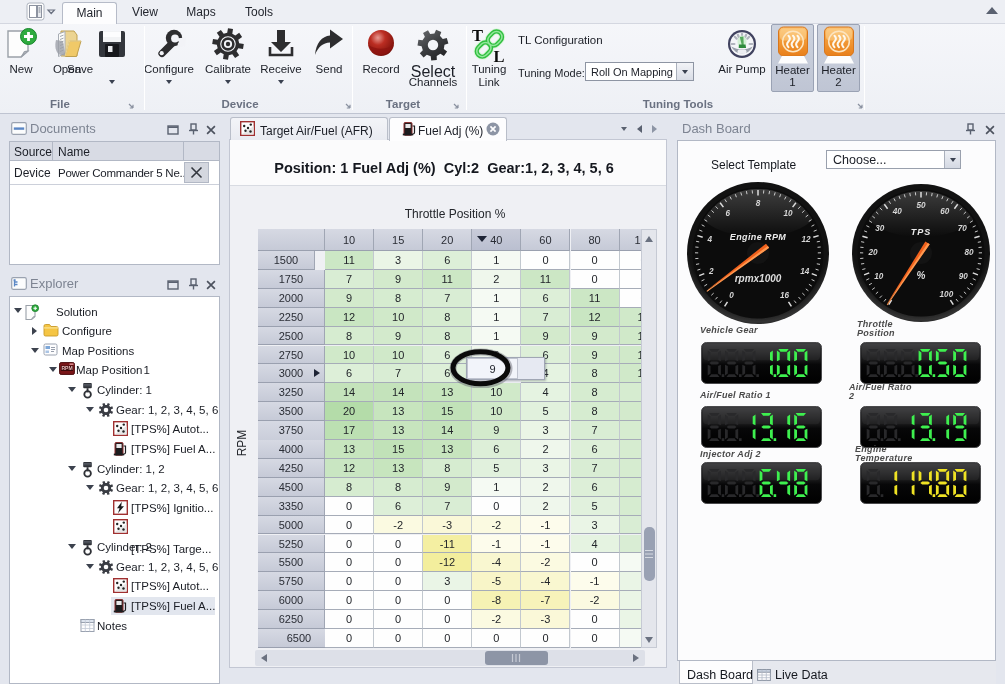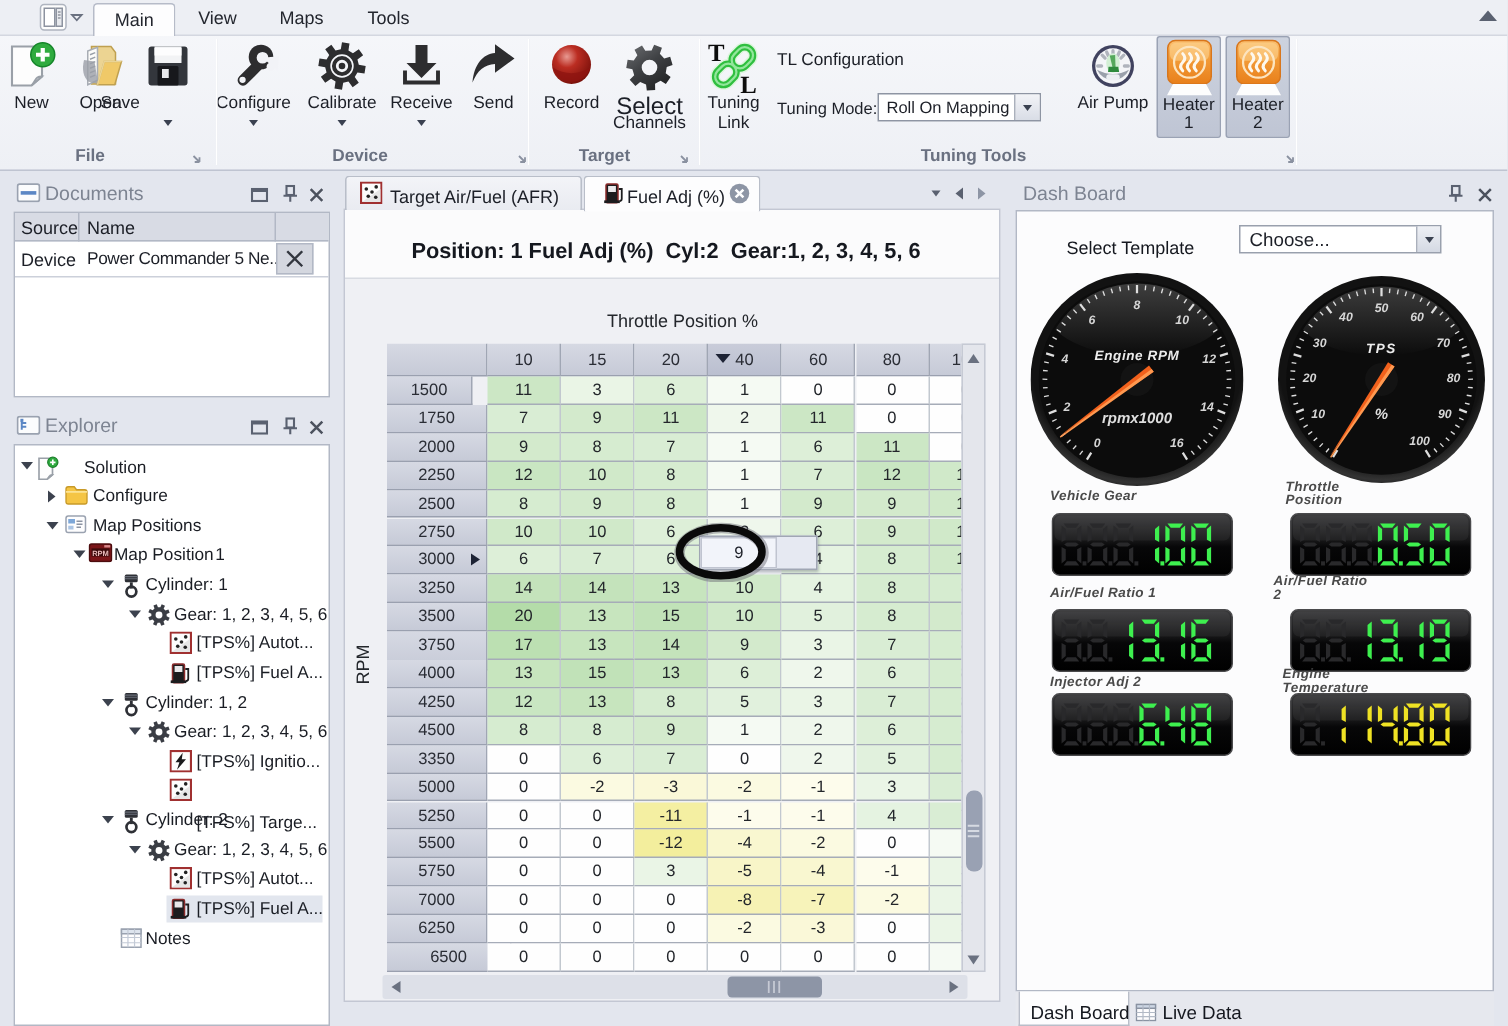--- a/index.html
+++ b/index.html
@@ -132,21 +132,21 @@
     <path d="M1 4 L5 8 M5 8 v-3.2 M5 8 h-3.2" stroke="#8a91a0" stroke-width="1.2" fill="none"></path>
   </svg>
 <div class="grplabel" style="left:180px">Device</div>
 <svg class="abs" style="left:345px;top:100px" width="9" height="9" viewBox="0 0 9 9">
     <path d="M1 4 L5 8 M5 8 v-3.2 M5 8 h-3.2" stroke="#8a91a0" stroke-width="1.2" fill="none"></path>
   </svg>
 <div class="grplabel" style="left:343px">Target</div>
 <svg class="abs" style="left:453px;top:100px" width="9" height="9" viewBox="0 0 9 9">
     <path d="M1 4 L5 8 M5 8 v-3.2 M5 8 h-3.2" stroke="#8a91a0" stroke-width="1.2" fill="none"></path>
   </svg>
-<div class="grplabel" style="left:589px">Tuning Tools</div>
+<div class="grplabel" style="left:618px">Tuning Tools</div>
 <svg class="abs" style="left:857px;top:100px" width="9" height="9" viewBox="0 0 9 9">
     <path d="M1 4 L5 8 M5 8 v-3.2 M5 8 h-3.2" stroke="#8a91a0" stroke-width="1.2" fill="none"></path>
   </svg>
 <div class="vsep" style="left:144px"></div>
 <div class="vsep" style="left:352px"></div>
 <div class="vsep" style="left:466px"></div>
 <div class="vsep" style="left:864px"></div>
 <div class="abs" style="left:518px;top:34px;font-size:11.5px">TL Configuration</div>
 <div class="abs" style="left:518px;top:67px;font-size:11px">Tuning Mode:</div>
 <div class="abs" style="left:585px;top:62px;width:109px;height:19px;background:#fff;border:1px solid #8e95a3">
@@ -564,21 +564,21 @@
     <div class="cell" style="left:312.5px;top:324.4px;width:49.1px;height:18.9px;line-height:19px;background:#fefefe">0</div>
     <div class="cell" style="left:361.6px;top:324.4px;width:49.1px;height:18.9px;line-height:19px;background:rgb(245,250,243)">1</div>
     <div class="hcell" style="left:0;top:343.3px;width:67px;height:18.9px;line-height:19px">5750</div>
     <div class="cell" style="left:67.0px;top:343.3px;width:49.1px;height:18.9px;line-height:19px;background:#fefefe">0</div>
     <div class="cell" style="left:116.1px;top:343.3px;width:49.1px;height:18.9px;line-height:19px;background:#fefefe">0</div>
     <div class="cell" style="left:165.2px;top:343.3px;width:49.1px;height:18.9px;line-height:19px;background:rgb(234,245,230)">3</div>
     <div class="cell" style="left:214.3px;top:343.3px;width:49.1px;height:18.9px;line-height:19px;background:rgb(248,245,200)">-5</div>
     <div class="cell" style="left:263.4px;top:343.3px;width:49.1px;height:18.9px;line-height:19px;background:rgb(249,247,208)">-4</div>
     <div class="cell" style="left:312.5px;top:343.3px;width:49.1px;height:18.9px;line-height:19px;background:rgb(253,252,236)">-1</div>
     <div class="cell" style="left:361.6px;top:343.3px;width:49.1px;height:18.9px;line-height:19px;background:rgb(234,245,230)">3</div>
-    <div class="hcell" style="left:0;top:362.2px;width:67px;height:18.9px;line-height:19px">7000</div>
+    <div class="hcell" style="left:0;top:362.2px;width:67px;height:18.9px;line-height:19px">6000</div>
     <div class="cell" style="left:67.0px;top:362.2px;width:49.1px;height:18.9px;line-height:19px;background:#fefefe">0</div>
     <div class="cell" style="left:116.1px;top:362.2px;width:49.1px;height:18.9px;line-height:19px;background:#fefefe">0</div>
     <div class="cell" style="left:165.2px;top:362.2px;width:49.1px;height:18.9px;line-height:19px;background:#fefefe">0</div>
     <div class="cell" style="left:214.3px;top:362.2px;width:49.1px;height:18.9px;line-height:19px;background:rgb(246,242,180)">-8</div>
     <div class="cell" style="left:263.4px;top:362.2px;width:49.1px;height:18.9px;line-height:19px;background:rgb(247,243,186)">-7</div>
     <div class="cell" style="left:312.5px;top:362.2px;width:49.1px;height:18.9px;line-height:19px;background:rgb(251,250,225)">-2</div>
     <div class="cell" style="left:361.6px;top:362.2px;width:49.1px;height:18.9px;line-height:19px;background:rgb(234,245,230)">3</div>
     <div class="hcell" style="left:0;top:381.1px;width:67px;height:18.9px;line-height:19px">6250</div>
     <div class="cell" style="left:67.0px;top:381.1px;width:49.1px;height:18.9px;line-height:19px;background:#fefefe">0</div>
     <div class="cell" style="left:116.1px;top:381.1px;width:49.1px;height:18.9px;line-height:19px;background:#fefefe">0</div>

